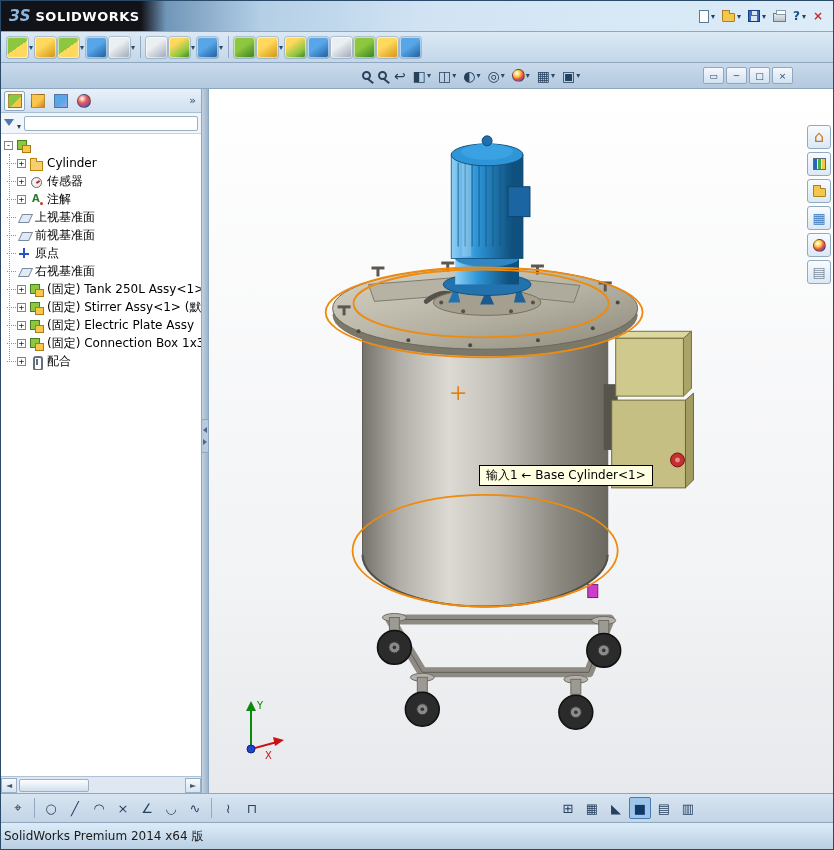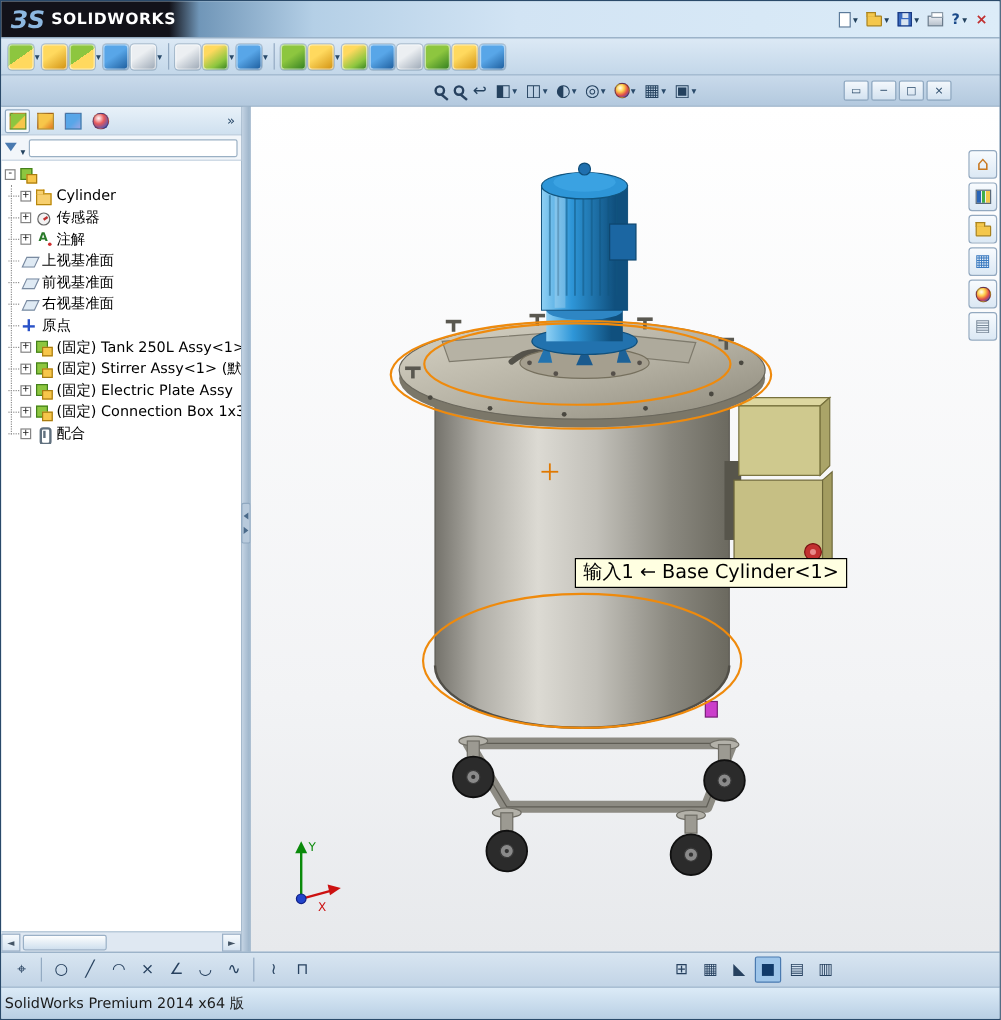--- a/index.html
+++ b/index.html
@@ -3,21 +3,21 @@
 <meta charset="utf-8">
 <style>
   html,body{margin:0;padding:0;background:#444;}
   *{box-sizing:border-box;}
   .window{width:834px;height:850px;display:flex;flex-direction:column;font-family:"DejaVu Sans",sans-serif;background:#cfe0ee;border:1px solid #2a4a6a;overflow:hidden;}
 
   
   .titlebar{height:30px;flex:none;display:flex;align-items:center;
     background:linear-gradient(90deg,#121219 0,#121219 140px,#7096b8 165px,#b4cfe6 260px,#d2e4f4 430px,#dcecf8 100%);}
   .logo{width:140px;flex:none;display:flex;align-items:center;gap:5px;padding-left:8px;}
-  .logo-mark{font-style:italic;font-weight:bold;color:#8db8e0;font-size:20px;}
+  .logo-mark{font-style:italic;font-weight:bold;color:#8db8e0;font-size:15px;}
   .logo-text{color:#fff;font-weight:bold;font-size:13px;letter-spacing:.5px;}
   .menubar{display:flex;align-items:center;margin-left:8px;font-size:12px;color:#0b0b0b;}
   .menu-item{padding:4px 8px;border-radius:2px;white-space:nowrap;}
   .pin-icon{width:11px;height:14px;position:relative;display:inline-block;margin-left:6px;}
   .pin-icon::before{content:'';position:absolute;left:2px;top:2px;width:5px;height:5px;background:#5a6a7a;border-radius:50%;}
   .pin-icon::after{content:'';position:absolute;left:5px;top:6px;width:2px;height:7px;background:#5a6a7a;transform:rotate(35deg);}
   .quickbar{margin-left:auto;display:flex;align-items:center;gap:3px;padding-right:8px;}
   .qbtn{display:flex;align-items:center;padding:2px 2px;}
   .qbtn.dd::after{content:'▾';font-size:8px;color:#23425f;margin-left:2px;}
   .qi{display:inline-block;font-size:12px;line-height:1;}
@@ -111,21 +111,21 @@
 
   .splitter{width:7px;flex:none;background:linear-gradient(90deg,#c2d2e2,#9db4ca);border-right:1px solid #8fa8c0;position:relative;}
   .splitter-grip{position:absolute;top:330px;left:-1px;width:8px;height:34px;background:#b8cadc;border:1px solid #8fa8c0;border-radius:2px;}
   .splitter-grip::before{content:'';position:absolute;left:1px;top:7px;border-top:3px solid transparent;border-bottom:3px solid transparent;border-right:4px solid #4a6a8a;}
   .splitter-grip::after{content:'';position:absolute;left:1px;bottom:7px;border-top:3px solid transparent;border-bottom:3px solid transparent;border-left:4px solid #4a6a8a;}
 
   .viewport{flex:1;position:relative;overflow:hidden;background:linear-gradient(#ffffff,#f2f3f5 70%,#e7e9ec);}
   .model-svg{position:absolute;left:0;top:0;width:100%;height:100%;}
   .sel ellipse{fill:none;stroke:var(--selection-orange,#ef8a0c);stroke-width:1.8;}
   .gfx-tooltip{position:absolute;left:270px;top:376px;background:var(--tooltip-bg,#ffffe1);border:1px solid #000;
-    padding:1px 6px;font-size:16px;white-space:nowrap;}
+    padding:1px 6px;font-size:12px;white-space:nowrap;}
   .triad{position:absolute;left:12px;bottom:26px;}
   .taskpane{position:absolute;right:2px;top:36px;display:flex;flex-direction:column;gap:3px;}
   .tp-btn{width:24px;height:24px;border:1px solid #93a9c0;border-radius:3px;display:flex;align-items:center;justify-content:center;
     background:linear-gradient(#f8fbfe,#dbe8f4);}
   .tp-glyph{font-size:14px;line-height:1;color:#3a6a9a;}
   .g-home{color:#c87820;font-size:16px;}
   .g-books{width:13px;height:12px;border:1px solid #5a6a7a;display:inline-block;
     background:linear-gradient(90deg,#2a66b8 0 30%,#e8eef4 30% 36%,#3fae49 36% 64%,#e8eef4 64% 70%,#f2c84b 70%);}
   .g-folder{width:13px;height:9px;background:#f4c74c;border:1px solid #a8821e;border-radius:1px;position:relative;margin-top:3px;display:inline-block;}
   .g-folder::before{content:'';position:absolute;left:-1px;top:-4px;width:6px;height:3px;background:#f4c74c;border:1px solid #a8821e;border-bottom:none;}
@@ -339,27 +339,27 @@
             <span class="ticon i-plane"></span>
             <span class="tlabel">上视基准面</span>
           </div>
           <div class="tree-row tr-child">
             <span class="hguide"></span>
             <span class="ticon i-plane"></span>
             <span class="tlabel">前视基准面</span>
           </div>
           <div class="tree-row tr-child">
             <span class="hguide"></span>
+            <span class="ticon i-origin"></span>
+            <span class="tlabel">原点</span>
+          </div>
+          <div class="tree-row tr-child">
+            <span class="hguide"></span>
             <span class="ticon i-plane"></span>
             <span class="tlabel">右视基准面</span>
-          </div>
-          <div class="tree-row tr-child">
-            <span class="hguide"></span>
-            <span class="ticon i-origin"></span>
-            <span class="tlabel">原点</span>
           </div>
           <div class="tree-row tr-child">
             <span class="hguide"></span>
             <span class="exp">+</span>
             <span class="ticon i-component"></span>
             <span class="tlabel">(固定) Tank 250L Assy&lt;1&gt;</span>
           </div>
           <div class="tree-row tr-child">
             <span class="hguide"></span>
             <span class="exp">+</span>

